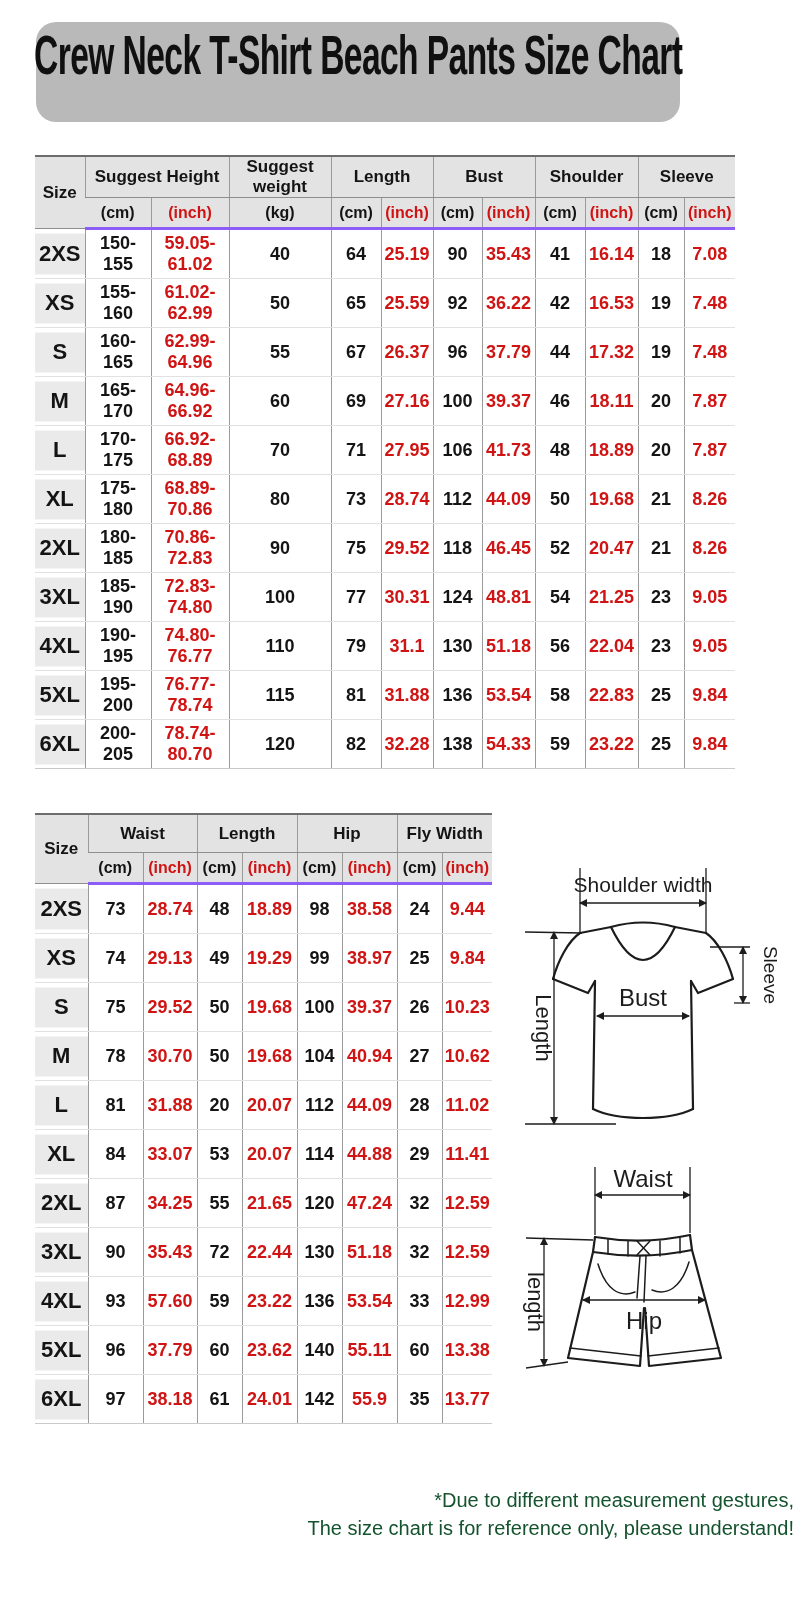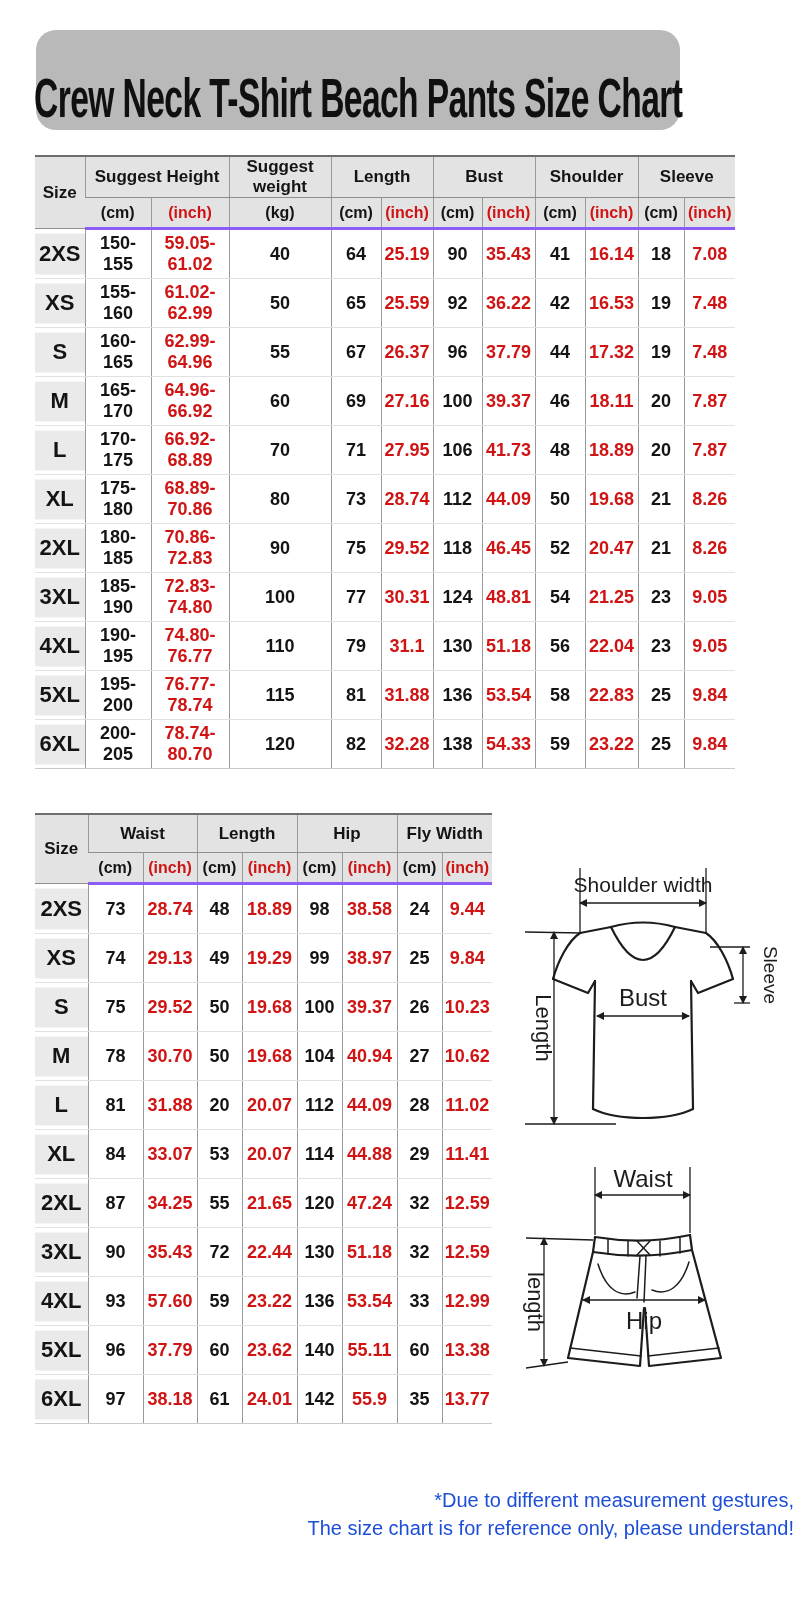--- a/index.html
+++ b/index.html
@@ -7,23 +7,23 @@
     --hdr:#e3e3e3;
     --line-dark:#8f8f8f;
   }
   html,body{margin:0;padding:0;background:#fff;}
   .canvas{
     position:relative;width:800px;height:1624px;background:#ffffff;overflow:hidden;
     font-family:"Liberation Sans",sans-serif;color:#141414;
   }
   
   .title-bar{
-    position:absolute;left:36px;top:30px;width:644px;height:100px;
+    position:absolute;left:36px;top:22px;width:644px;height:100px;
     background:#b9b9b9;border-radius:20px;
-    display:flex;align-items:flex-end;justify-content:center;
+    display:flex;align-items:flex-start;justify-content:center;
   }
   .title-text{
     font-size:56px;font-weight:700;color:#101010;white-space:nowrap;
     letter-spacing:-1px;transform:scaleX(0.6);transform-origin:center;
   }
   
   .data-table{
     position:absolute;border-collapse:collapse;table-layout:fixed;background:#fff;
     font-weight:700;color:#141414;border-top:2px solid #6d6d6d;
   }
@@ -46,21 +46,21 @@
   .diagram{position:absolute;}
   #tshirt-diagram{left:498px;top:843px;}
   #shorts-diagram{left:498px;top:1146px;}
   .garment{fill:none;stroke:#1c1c1c;stroke-width:2.2;stroke-linejoin:round;stroke-linecap:round;}
   .detail{fill:none;stroke:#1c1c1c;stroke-width:1.5;stroke-linejoin:round;stroke-linecap:round;}
   .measure{fill:none;stroke:#1c1c1c;stroke-width:1.3;}
   .dlabel{font-family:"Liberation Sans",sans-serif;fill:#1c1c1c;}
   
   .footnote{
     position:absolute;right:6px;top:1487px;text-align:right;
-    font-size:20px;line-height:27.5px;color:#1d4ed8;font-weight:400;
+    font-size:20px;line-height:27.5px;color:#14532d;font-weight:400;
   }
 </style>
 </head>
 <body>
 
 <div class="canvas">
 
   <div class="title-bar">
     <span class="title-text">Crew Neck T-Shirt Beach Pants Size Chart</span>
   </div>

